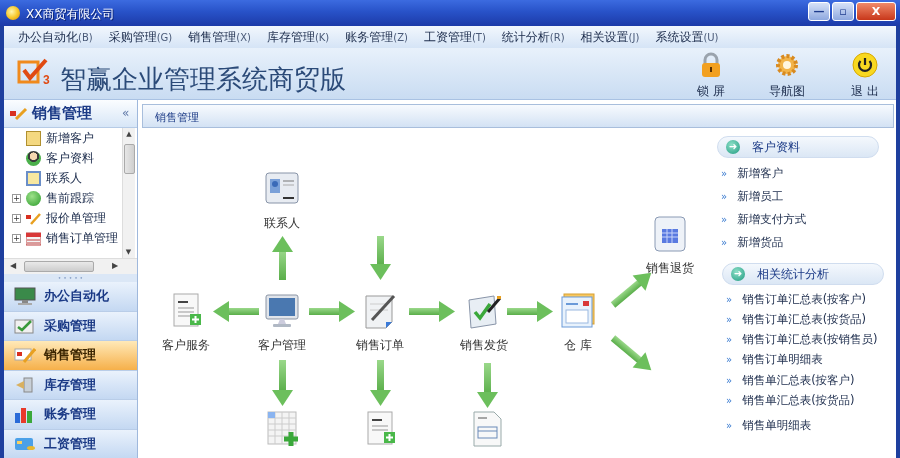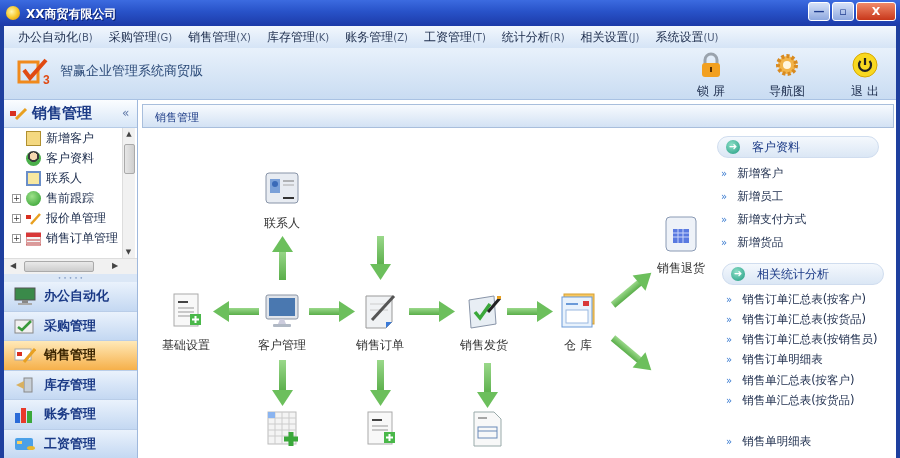--- a/index.html
+++ b/index.html
@@ -1,28 +1,28 @@
 <!DOCTYPE html>
 <html><head>
 <meta charset="utf-8">
 <style>
 *{box-sizing:border-box;margin:0;padding:0}
 html,body{width:900px;height:458px;overflow:hidden;font-family:"DejaVu Sans","Liberation Sans",sans-serif;font-size:12px;color:#1a2a4a;background:#fff}
 .window{position:absolute;left:0;top:0;width:900px;height:458px;border-left:4px solid #1e3f9e;border-right:4px solid #1e3f9e;background:#fff}
 .titlebar{position:absolute;left:-4px;top:0;width:900px;height:26px;background:linear-gradient(#3c6be0 0%,#2852c8 45%,#1c3aa8 100%);color:#fff}
 .titlebar .app-icon{position:absolute;left:6px;top:6px;width:14px;height:14px;border-radius:50%;background:radial-gradient(circle at 40% 40%,#fff6b0 0%,#f8c92e 50%,#d88800 100%)}
-.titlebar .title{position:absolute;left:26px;top:6px;font-weight:bold;font-size:12px;color:#fff;text-shadow:1px 1px 0 #0b2270}
+.titlebar .title{position:absolute;left:26px;top:6px;font-weight:normal;font-size:12px;color:#fff;text-shadow:1px 1px 0 #0b2270}
 .win-btn{position:absolute;top:2px;width:22px;height:19px;border:1px solid #fff;border-radius:3px;background:linear-gradient(#d7e2f8,#8ea8df);display:flex;align-items:center;justify-content:center;color:#1d3a8c;font-size:11px;font-weight:bold}
 .win-btn.close{background:linear-gradient(#f08a6a,#c8371a);color:#fff;width:44px}
 .menubar{position:absolute;left:0;top:26px;width:892px;height:22px;background:linear-gradient(#f2f7fd,#d5e4f6);display:flex;align-items:center;padding-left:14px}
 .menubar .mi{margin-right:16px;font-size:12px;color:#1a2a4a;white-space:nowrap}
 .menubar .mi .key{font-size:10px;color:#4a5a78}
 .banner{position:absolute;left:0;top:48px;width:892px;height:52px;background:linear-gradient(#e8f1fb,#c9dcf2);border-bottom:1px solid #a9c2e3}
 .logo-mark{position:absolute;left:12px;top:8px;width:40px;height:32px}
-.logo-text{position:absolute;left:56px;top:14px;font-size:13px;color:#2b4a78;letter-spacing:0px}
+.logo-text{position:absolute;left:56px;top:14px;font-size:26px;color:#2b4a78;letter-spacing:0px}
 .tool{position:absolute;top:4px;width:50px;text-align:center}
 .tool .ti{width:26px;height:26px;margin:0 auto}
 .tool .tl{font-size:12px;color:#1a2a4a;margin-top:2px}
 .sidebar{position:absolute;left:0;top:100px;width:134px;height:358px;background:#eef4fc;border-right:1px solid #9fb8dc}
 .sb-head{height:28px;background:linear-gradient(#fbfdff,#d7e6f7);display:flex;align-items:center;padding-left:6px;border-bottom:1px solid #b6cbe6}
 .sb-head .sbt{font-size:15px;font-weight:bold;color:#1b3a86;margin-left:4px}
 .sb-head .collapse{position:absolute;left:118px;top:6px;color:#6079a8;font-size:12px}
 .tree{position:relative;height:130px;background:#fff;overflow:hidden}
 .tree-item{position:absolute;left:8px;height:20px;display:flex;align-items:center;font-size:12px;color:#1a2a4a;white-space:nowrap}
 .tree-item .pm{width:9px;height:9px;border:1px solid #999;font-size:8px;line-height:7px;text-align:center;margin-right:5px;background:#fff;color:#333}
@@ -293,21 +293,21 @@
     <div class="node" style="left:12px;top:192px">
       <svg class="nimg" viewBox="0 0 36 38">
           <rect x="6" y="2" width="24" height="32" fill="#f8f8f8" stroke="#aaa"></rect>
           <rect x="10" y="9" width="10" height="2" fill="#444"></rect>
           <line x1="10" y1="16" x2="26" y2="16" stroke="#999"></line>
           <line x1="10" y1="20" x2="26" y2="20" stroke="#999"></line>
           <line x1="10" y1="24" x2="22" y2="24" stroke="#999"></line>
           <rect x="22" y="22" width="11" height="11" fill="#4ab84a"></rect>
           <path d="M27.5 24 V31 M24 27.5 H31" stroke="#fff" stroke-width="2"></path>
         </svg>
-      <div class="nl">基础设置</div>
+      <div class="nl">客户服务</div>
     </div>
     <div class="node" style="left:206px;top:192px">
       <svg class="nimg" viewBox="0 0 36 38">
           <path d="M4 4 H30 V30 L24 36 H4 Z" fill="#f0f2f4" stroke="#999"></path>
           <line x1="8" y1="12" x2="26" y2="12" stroke="#ccc"></line>
           <line x1="8" y1="18" x2="26" y2="18" stroke="#ccc"></line>
           <line x1="10" y1="28" x2="32" y2="4" stroke="#555" stroke-width="3"></line>
           <path d="M24 36 L30 30 L24 30 Z" fill="#3a7ad8"></path>
         </svg>
       <div class="nl">销售订单</div>
@@ -333,21 +333,21 @@
     <div class="node" style="left:404px;top:192px">
       <svg class="nimg" viewBox="0 0 36 38">
           <rect x="4" y="2" width="30" height="30" fill="#f8c860" stroke="#d8a030"></rect>
           <rect x="2" y="5" width="30" height="30" fill="#e8f2fc" stroke="#6a9ad8"></rect>
           <line x1="6" y1="12" x2="18" y2="12" stroke="#6a9ad8" stroke-width="2"></line>
           <rect x="23" y="9" width="6" height="5" fill="#d83838"></rect>
           <rect x="6" y="18" width="22" height="13" fill="#fff" stroke="#9ab8e0"></rect>
         </svg>
       <div class="nl">仓 库</div>
     </div>
-    <div class="node" style="left:507px;top:115px">
+    <div class="node" style="left:496px;top:115px">
       <svg class="nimg" viewBox="0 0 36 38">
           <rect x="3" y="2" width="30" height="34" rx="4" fill="#eef2f8" stroke="#8a9ab4"></rect>
           <rect x="10" y="14" width="16" height="14" fill="#5a7ae0"></rect>
           <path d="M10 18 H26 M10 22 H26 M15 14 V28 M20 14 V28" stroke="#c8d4fa" stroke-width="1"></path>
         </svg>
       <div class="nl">销售退货</div>
     </div>
 
     <div class="node" style="left:108px;top:310px">
       <svg class="nimg" viewBox="0 0 36 38">
@@ -388,15 +388,15 @@
     <div class="rp-head" style="left:583px;top:163px;width:162px">
       <span class="go">➜</span>
       <span>相关统计分析</span>
     </div>
     <div class="rp-link" style="left:587px;top:192px"><span class="chev">»</span><span>销售订单汇总表(按客户)</span></div>
     <div class="rp-link" style="left:587px;top:232px"><span class="chev">»</span><span>销售订单汇总表(按销售员)</span></div>
     <div class="rp-link" style="left:587px;top:212px"><span class="chev">»</span><span>销售订单汇总表(按货品)</span></div>
     <div class="rp-link" style="left:587px;top:252px"><span class="chev">»</span><span>销售订单明细表</span></div>
     <div class="rp-link" style="left:587px;top:273px"><span class="chev">»</span><span>销售单汇总表(按客户)</span></div>
     <div class="rp-link" style="left:587px;top:293px"><span class="chev">»</span><span>销售单汇总表(按货品)</span></div>
-    <div class="rp-link" style="left:587px;top:334px"><span class="chev">»</span><span>销售单明细表</span></div>
+    <div class="rp-link" style="left:587px;top:318px"><span class="chev">»</span><span>销售单明细表</span></div>
   </div>
 </div>
 
 </body></html>

